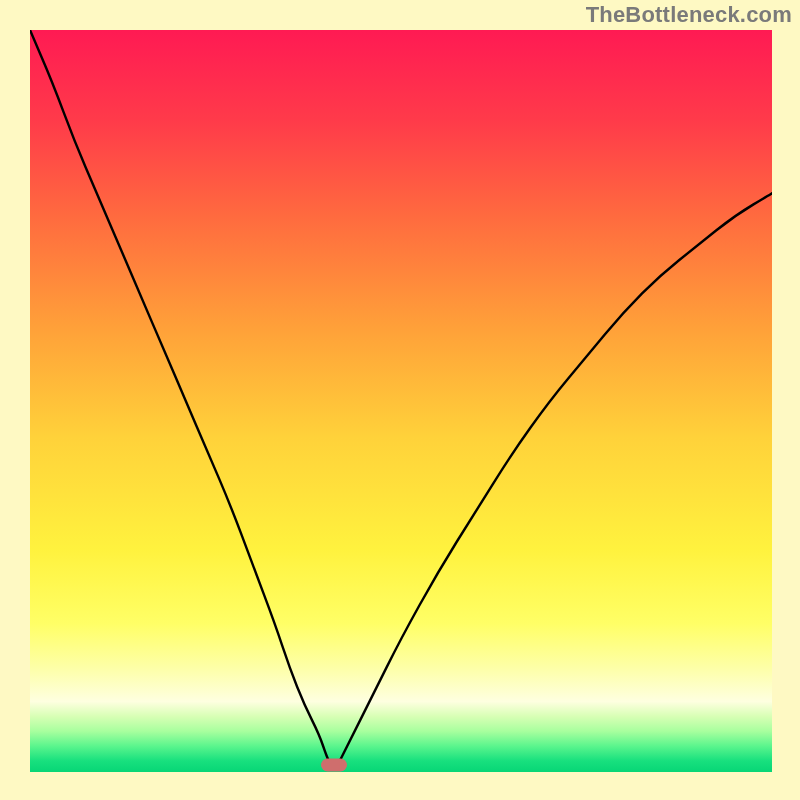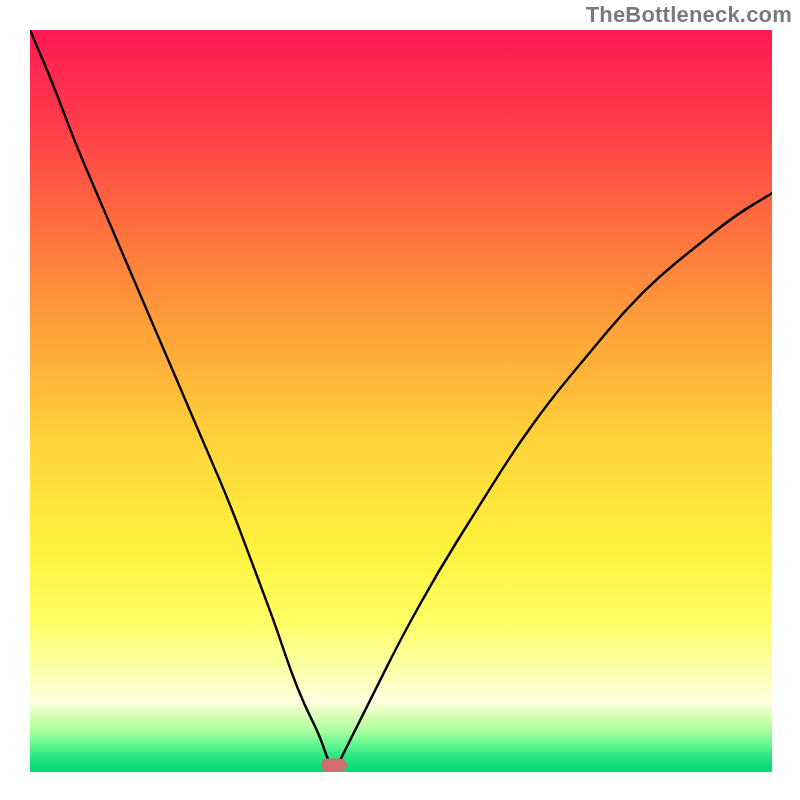--- a/index.html
+++ b/index.html
@@ -1,21 +1,21 @@
 <!DOCTYPE html>
 <html><head>
 <meta charset="utf-8">
 <style>
   * { margin: 0; padding: 0; box-sizing: border-box; }
   html, body { width: 800px; height: 800px; overflow: hidden; background: #000; }
   .frame {
     position: relative;
     width: 800px;
     height: 800px;
-    background: #ffffff;
+    background: #fef9c3;
   }
   .watermark {
     position: absolute;
     top: 2px;
     right: 8px;
     color: #7a7a7a;
     font-family: Arial, Helvetica, sans-serif;
     font-size: 22px;
     font-weight: 600;
     letter-spacing: 0.2px;

